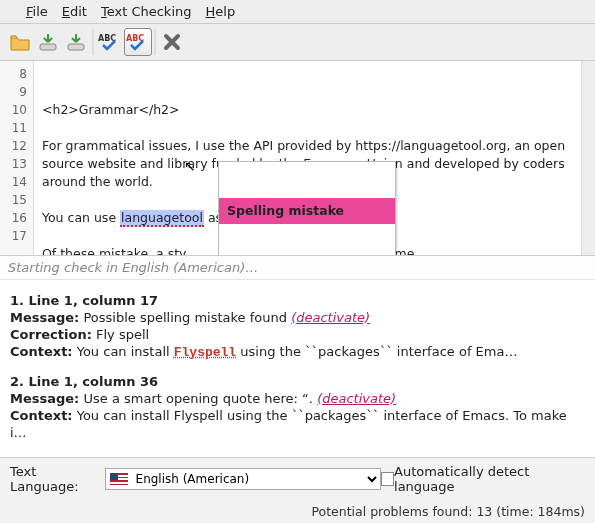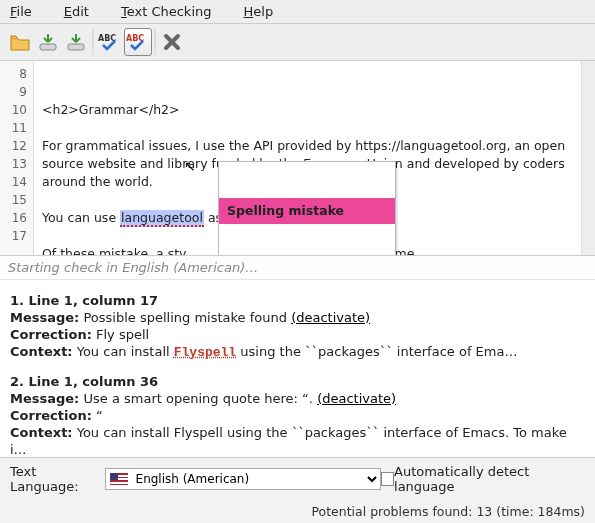--- a/index.html
+++ b/index.html
@@ -1,33 +1,33 @@
 <!DOCTYPE html>
 <html><head>
 <meta charset="utf-8">
 <style>
 * { margin: 0; padding: 0; box-sizing: border-box; font-family: "DejaVu Sans", Arial, sans-serif; }
 body { background: #f2f2f2; width: 595px; height: 523px; overflow: hidden; font-size: 13px; color: #222; }
-.menubar { display: flex; gap: 20px; padding: 2px 4px; background: #eee; border-bottom: 1px solid #ccc; }
+.menubar { display: flex; gap: 2px; padding: 2px 20px; background: #eee; border-bottom: 1px solid #ccc; }
 .menubar div { padding: 2px 6px; cursor: default; }
 .menubar div span.ul { text-decoration: underline; }
 .toolbar { display: flex; align-items: center; padding: 4px 6px; background: #eee; border-bottom: 1px solid #ccc; }
 .tbtn { width: 28px; height: 28px; display: flex; align-items: center; justify-content: center; border: 1px solid transparent; border-radius: 3px; }
 .editor-wrap { position: relative; display: flex; height: 195px; background: #fff; border-bottom: 1px solid #ccc; }
 .gutter { width: 34px; background: #f7f7f7; border-right: 1px solid #ddd; text-align: right; padding: 4px 6px 0 0; color: #666; font-family: monospace; font-size: 12px; line-height: 18px; }
 .code { flex: 1; padding: 4px 8px 0 8px; font-family: "DejaVu Sans Mono", monospace; font-size: 12.5px; line-height: 18px; white-space: pre-wrap; overflow: hidden; position: relative; }
 .hl-word { background: #b8c8ff; border-bottom: 2px dotted #d02828; padding: 0 1px; }
 .popup { position: absolute; left: 184px; top: 100px; width: 178px; background: #fff; border: 1px solid #bbb; box-shadow: 1px 1px 2px rgba(0,0,0,.2); z-index: 10; }
 .popup .hdr { padding: 4px 8px; font-weight: bold; background: #ec4899; }
 .cursor-caret { position: absolute; left: 150px; top: 96px; font-size: 14px; color: #000; pointer-events: none; }
 .scroll-right { width: 14px; background: #eee; border-left: 1px solid #ddd; }
 .status { padding: 4px 8px; color: #888; font-style: italic; background: #fdfdfd; border-bottom: 1px solid #e5e5e5; }
 .results { height: 178px; overflow: hidden; background: #fff; padding: 6px 10px; font-size: 13px; line-height: 17px; border-bottom: 1px solid #ccc; position: relative; }
 .results b { font-weight: bold; }
-.results a { color: #000000; text-decoration: underline; }
+.results a { color: #be185d; text-decoration: underline; font-style: italic; }
 .err { color: #c0392b; text-decoration: underline dotted #c0392b; font-weight: bold; font-family: Liberation Mono, monospace; }
 .bottombar { display: flex; align-items: center; padding: 6px 10px; background: #f2f2f2; }
 .bottombar select { flex: 0 0 230px; height: 22px; border: 1px solid #aaa; background: #fff; font-size: 12px; padding-left: 4px; }
 .flag { display: inline-block; width: 18px; height: 12px; background: linear-gradient(to bottom, #b22234 0 15%, #fff 15% 30%, #b22234 30% 45%, #fff 45% 60%, #b22234 60% 75%, #fff 75% 90%, #b22234 90% 100%); position: relative; margin-right: 4px; vertical-align: middle; }
 .flag::before { content: ""; position: absolute; left: 0; top: 0; width: 8px; height: 7px; background: #3c3b6e; }
 .checkbox { width: 14px; height: 14px; border: 1px solid #888; background: #fff; display: inline-block; vertical-align: middle; }
 .statusbar { text-align: right; padding: 4px 10px 0 0; font-size: 12.5px; color: #333; }
 .sep-v { width: 2px; height: 26px; background: #ddd; margin: 0 2px; }
 svg { display: block; }
 </style>
@@ -125,21 +125,20 @@
 
 <div class="results">
   <div style="height:6px"></div>
   <div><b>1. Line 1, column 17</b></div>
   <div><b>Message:</b><span> Possible spelling mistake found </span><a href="#">(deactivate)</a></div>
   <div><b>Correction:</b><span> Fly spell</span></div>
   <div><b>Context:</b><span> You can install </span><span class="err">Flyspell</span><span> using the ``packages`` interface of Ema…</span></div>
   <div style="height:12px"></div>
   <div><b>2. Line 1, column 36</b></div>
   <div><b>Message:</b><span> Use a smart opening quote here: “. </span><a href="#">(deactivate)</a></div>
-  <div><b>Correction:</b><span> “</span></div>
   <div><b>Context:</b><span> You can install Flyspell using the ``packages`` interface of Emacs. To make i…</span></div>
   <div></div>
 </div>
 
 <div class="bottombar">
   <span>Text Language:</span>
   <div style="position:relative;display:inline-block;">
     <select style="padding-left:26px;width:276px;">
       <option>English (American)</option>
     </select>

